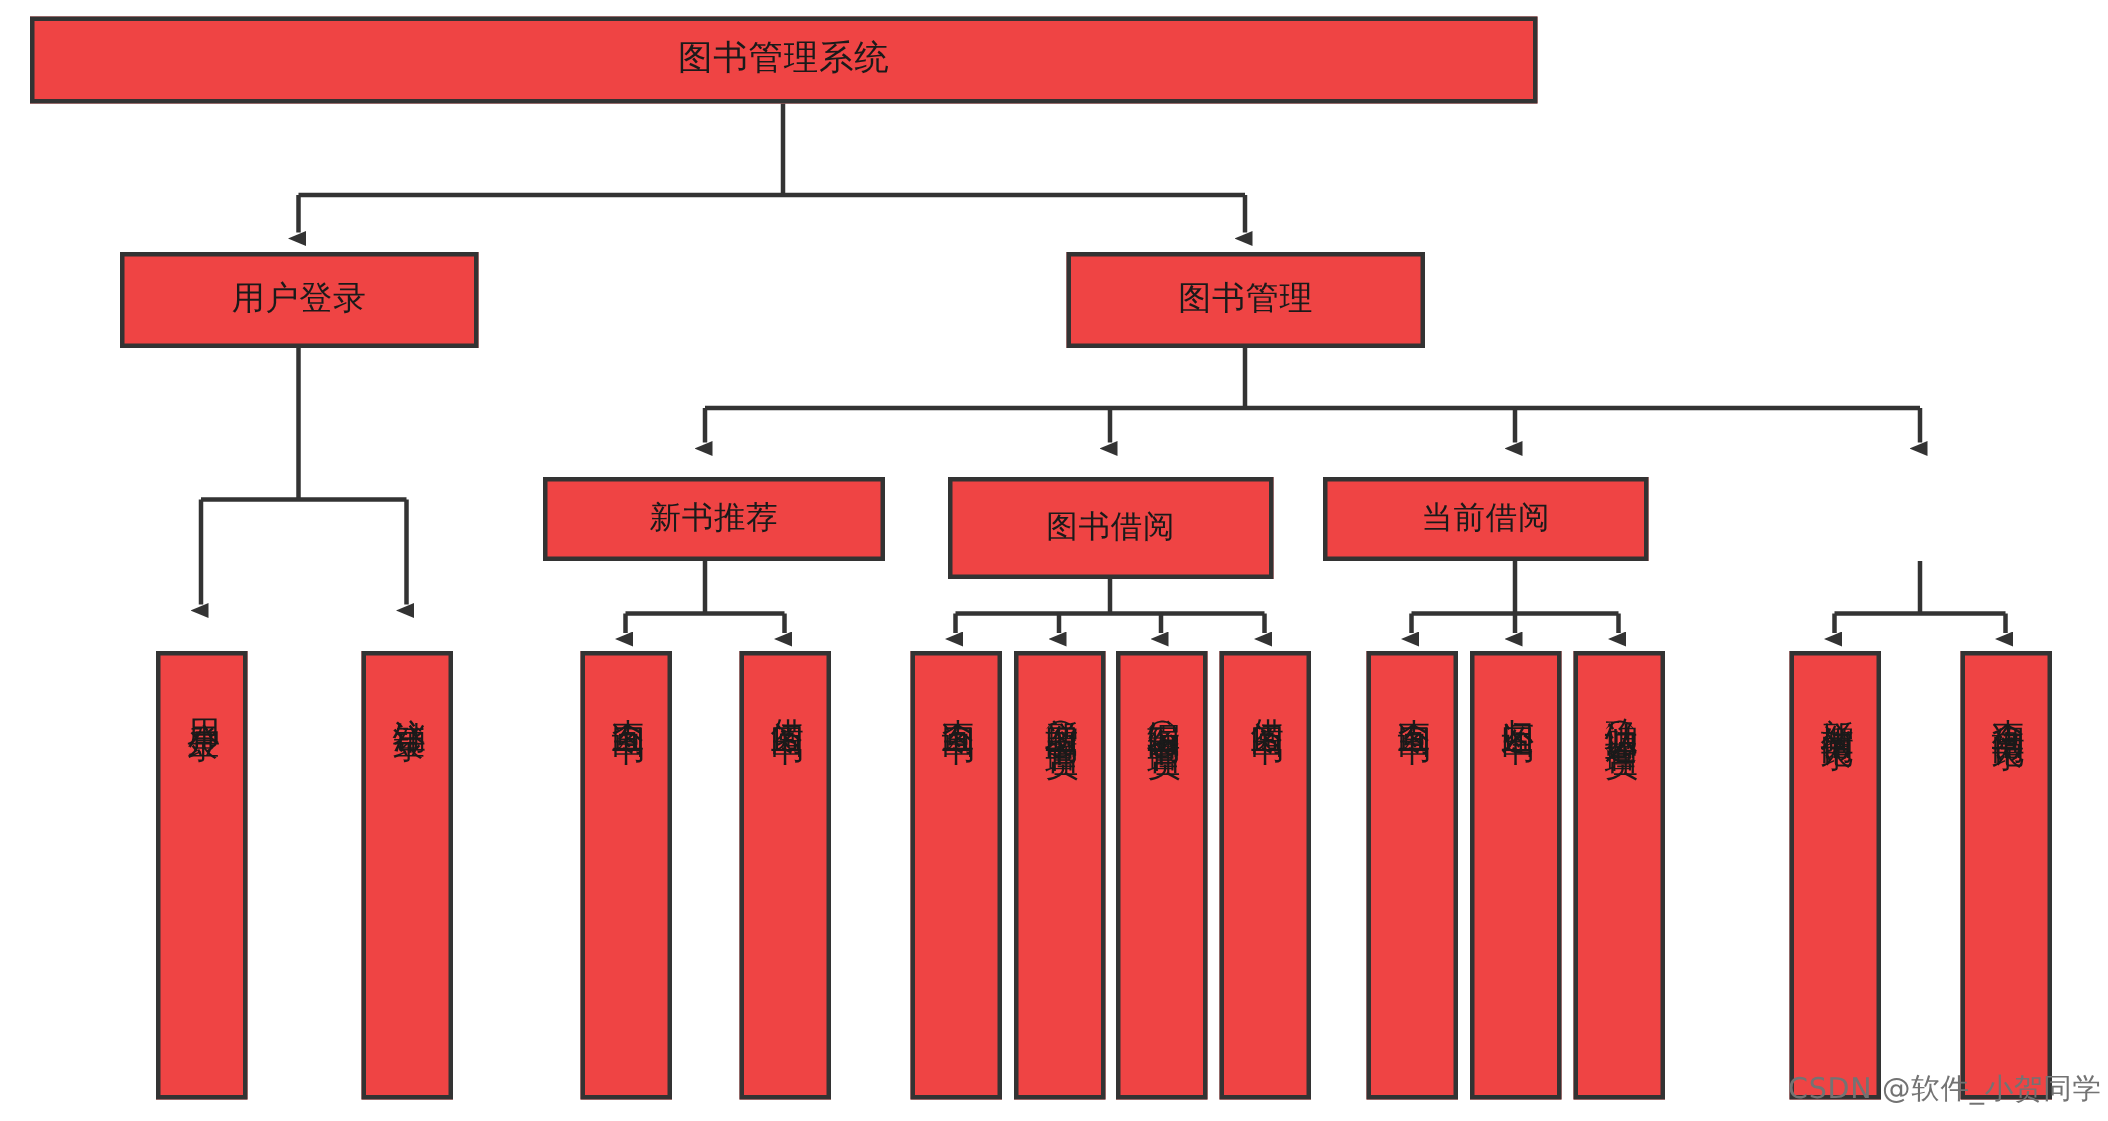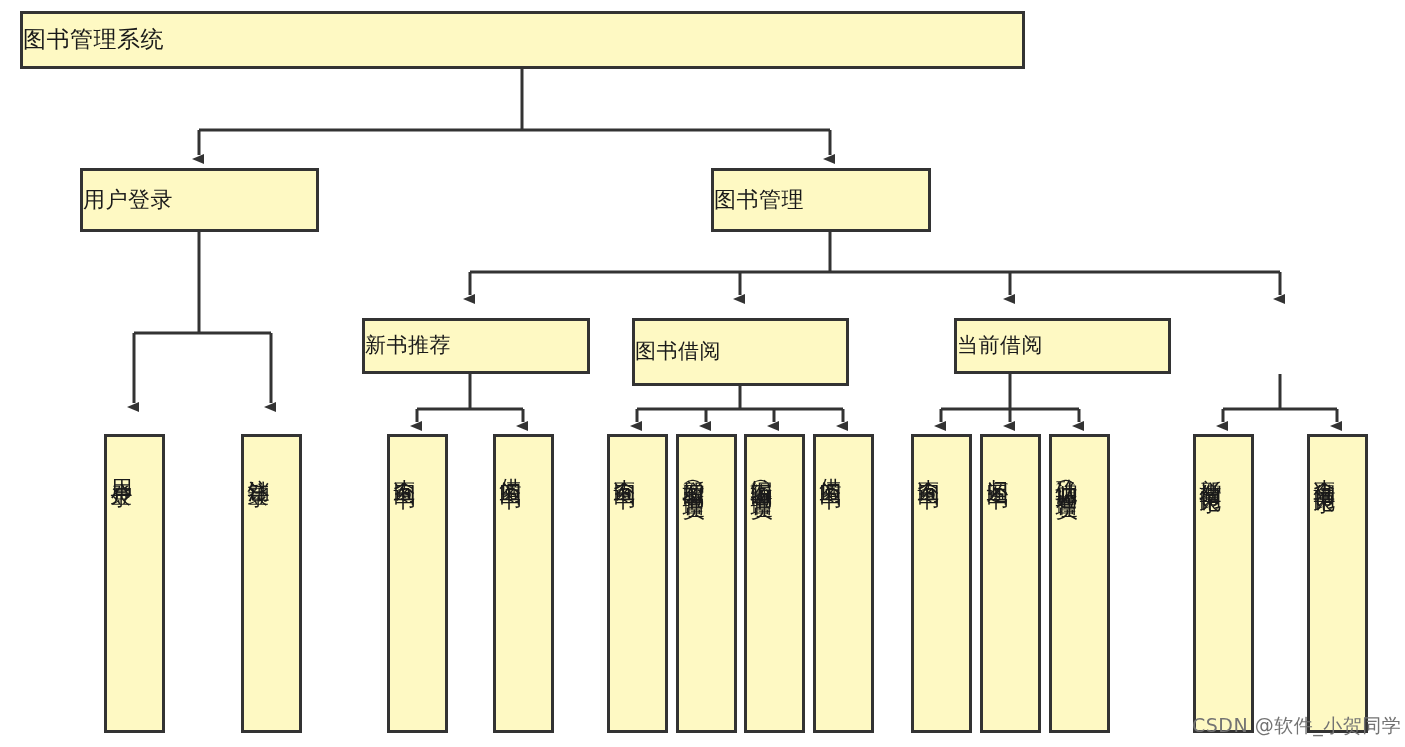--- a/index.html
+++ b/index.html
@@ -23,23 +23,24 @@
     left: 0;
     top: 0;
     width: 1405px;
     height: 747px;
     pointer-events: none;
   }
   .node {
     position: absolute;
     box-sizing: border-box;
     border: 3px solid #333333;
-    background: #fef9c3;
+    background: #ef4444;
     display: flex;
     align-items: center;
+    justify-content: center;
     color: #1a1a1a;
   }
   .node .label {
     display: block;
     text-align: center;
     line-height: 1.12;
     letter-spacing: 0.5px;
   }
   .node.root .label   { font-size: 23px; }
   .node.lvl2 .label   { font-size: 22px; }
@@ -123,33 +124,33 @@
   </svg>
 
   <div class="node root" style="left:20px; top:11px; width:1005px; height:58px;">
     <span class="label">图书管理系统</span>
   </div>
 
   <div class="node lvl2" style="left:80px; top:168px; width:239px; height:64px;">
     <span class="label">用户登录</span>
   </div>
 
-  <div class="node lvl2" style="left:711px; top:168px; width:220px; height:64px;">
+  <div class="node lvl2" style="left:711px; top:168px; width:239px; height:64px;">
     <span class="label">图书管理</span>
   </div>
 
   <div class="node lvl3" style="left:362px; top:318px; width:228px; height:56px;">
     <span class="label">新书推荐</span>
   </div>
 
   <div class="node lvl3" style="left:632px; top:318px; width:217px; height:68px;">
     <span class="label">图书借阅</span>
   </div>
 
-  <div class="node lvl3" style="left:954px; top:318px; width:217px; height:56px;">
+  <div class="node lvl3" style="left:882px; top:318px; width:217px; height:56px;">
     <span class="label">当前借阅</span>
   </div>
 
 
   <div class="node leaf" style="left:104px; top:434px; width:61px; height:299px;">
     <span class="label">用户登录</span>
   </div>
 
   <div class="node leaf" style="left:241px; top:434px; width:61px; height:299px;">
     <span class="label">注销登录</span>

